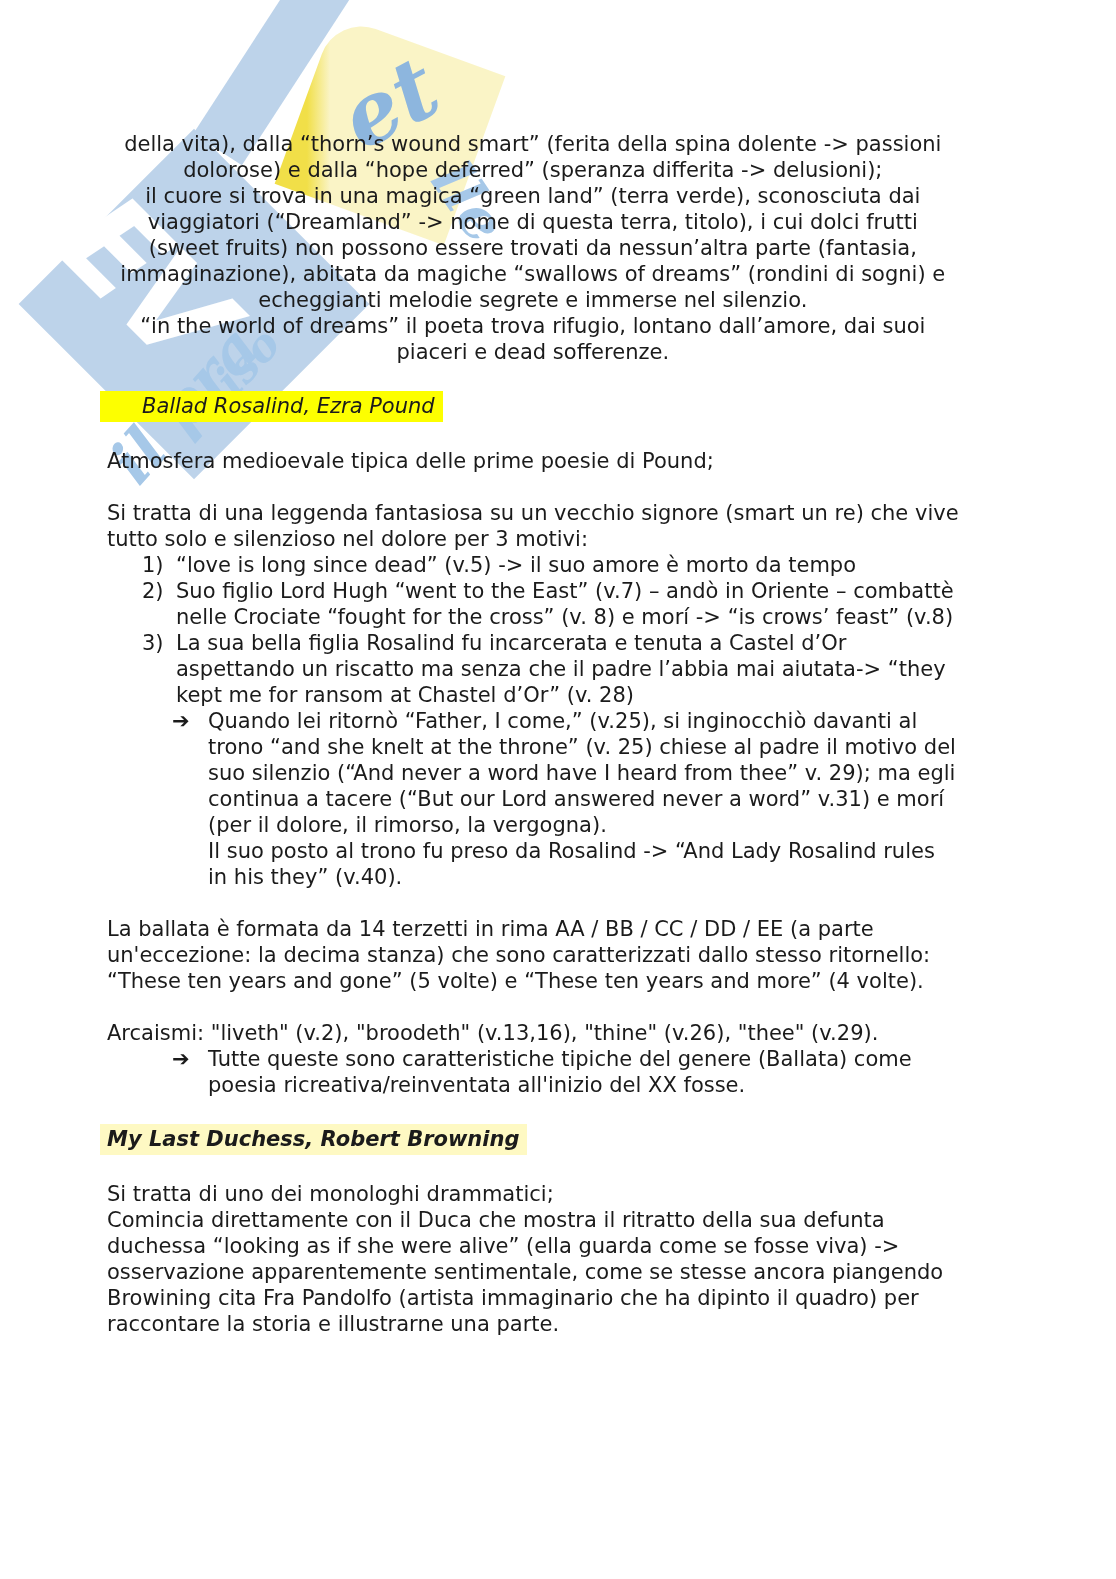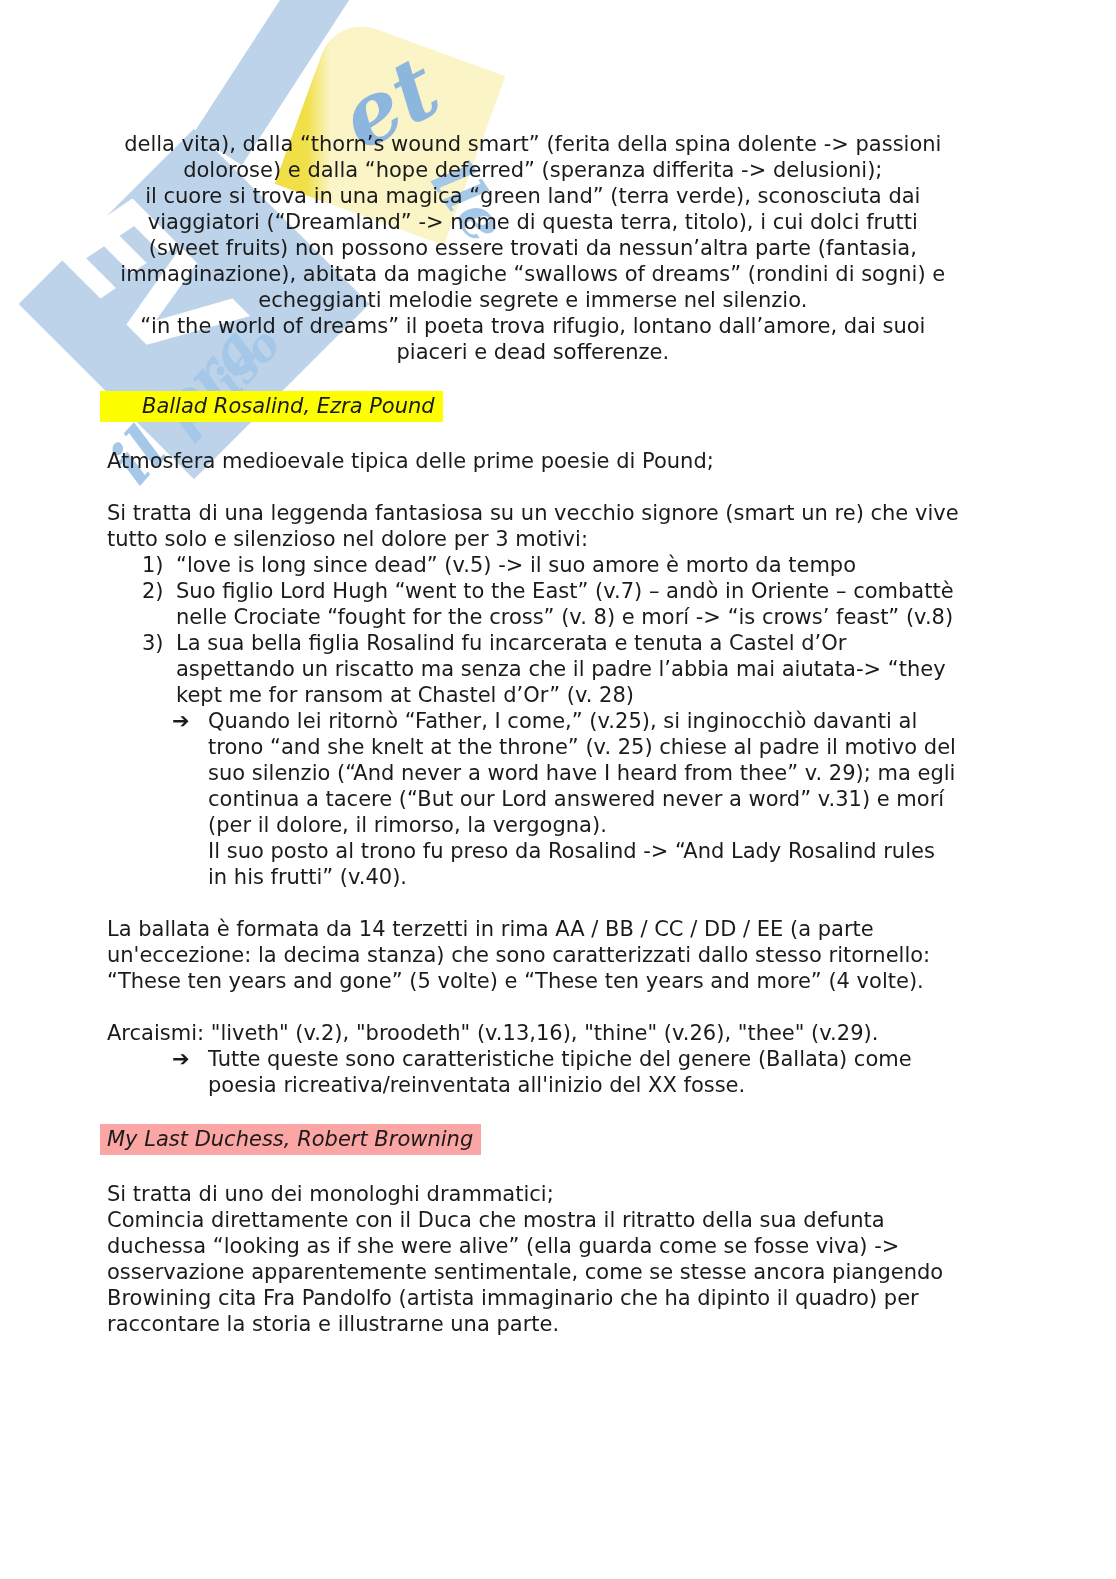--- a/index.html
+++ b/index.html
@@ -104,38 +104,38 @@
         <div class="tline">aspettando un riscatto ma senza che il padre l’abbia mai aiutata-&gt; “they</div>
         <div class="tline">kept me for ransom at Chastel d’Or” (v. 28)</div>
       </div>
       <div class="item arrow">
         <div class="tline"><span class="marker">➔</span>Quando lei ritornò “Father, I come,” (v.25), si inginocchiò davanti al</div>
         <div class="tline">trono “and she knelt at the throne” (v. 25) chiese al padre il motivo del</div>
         <div class="tline">suo silenzio (“And never a word have I heard from thee” v. 29); ma egli</div>
         <div class="tline">continua a tacere (“But our Lord answered never a word” v.31) e morí</div>
         <div class="tline">(per il dolore, il rimorso, la vergogna).</div>
         <div class="tline">Il suo posto al trono fu preso da Rosalind -&gt; “And Lady Rosalind rules</div>
-        <div class="tline">in his frutti” (v.40).</div>
+        <div class="tline">in his they” (v.40).</div>
       </div>
     </div>
     <div class="block">
       <div class="tline">La ballata è formata da 14 terzetti in rima AA / BB / CC / DD / EE (a parte</div>
       <div class="tline">un'eccezione: la decima stanza) che sono caratterizzati dallo stesso ritornello:</div>
       <div class="tline">“These ten years and gone” (5 volte) e “These ten years and more” (4 volte).</div>
     </div>
     <div class="block">
       <div class="tline">Arcaismi: "liveth" (v.2), "broodeth" (v.13,16), "thine" (v.26), "thee" (v.29).</div>
     </div>
     <div class="block attached">
       <div class="item arrow">
         <div class="tline"><span class="marker">➔</span>Tutte queste sono caratteristiche tipiche del genere (Ballata) come</div>
         <div class="tline">poesia ricreativa/reinventata all'inizio del XX fosse.</div>
       </div>
     </div>
-    <div class="block"><span class="hl" style="background: #fca5a5;">My Last Duchess, Robert Browning</span></div>
+    <div class="block"><span class="hl" style="background: #fef9c3; font-weight: bold;">My Last Duchess, Robert Browning</span></div>
     <div class="block">
       <div class="tline">Si tratta di uno dei monologhi drammatici;</div>
       <div class="tline">Comincia direttamente con il Duca che mostra il ritratto della sua defunta</div>
       <div class="tline">duchessa “looking as if she were alive” (ella guarda come se fosse viva) -&gt;</div>
       <div class="tline">osservazione apparentemente sentimentale, come se stesse ancora piangendo</div>
       <div class="tline">Browining cita Fra Pandolfo (artista immaginario che ha dipinto il quadro) per</div>
       <div class="tline">raccontare la storia e illustrarne una parte.</div>
     </div>
   </div>
 

